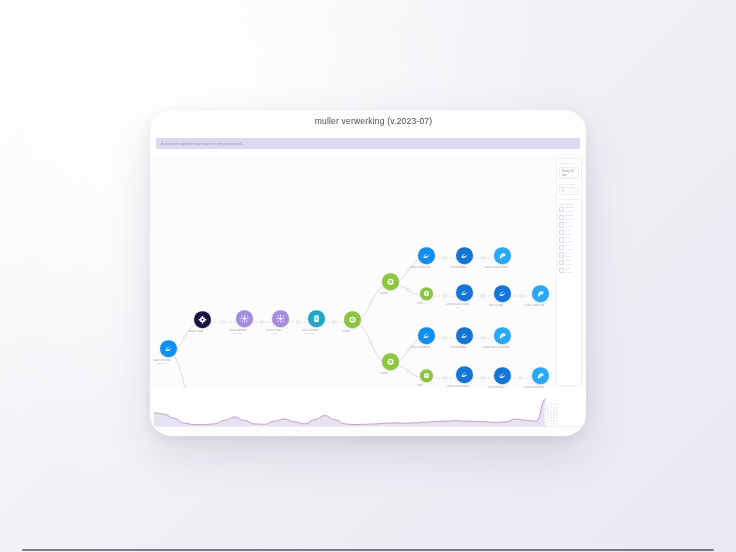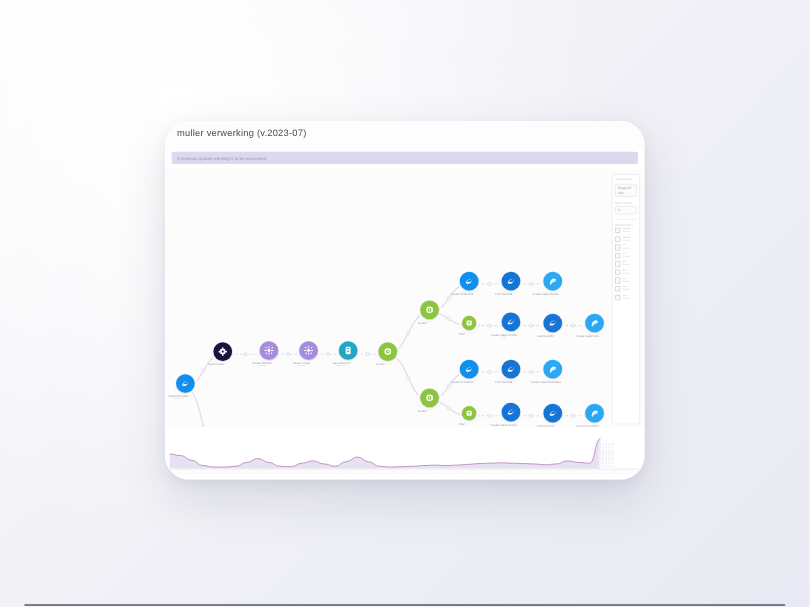--- a/index.html
+++ b/index.html
@@ -14,20 +14,21 @@
   
   .window{
     position:absolute;left:150px;top:110px;width:436px;height:326px;
     background:#ffffff;border-radius:22px;
     box-shadow:0 18px 44px rgba(80,80,120,.16),0 4px 12px rgba(80,80,120,.08);
     overflow:hidden;
   }
   .titlebar{
     height:26px;padding:6px 0 0 11px;box-sizing:border-box;
     background:#fdfdfe;
+    text-align:center;
   }
   .title-text{
     font-size:8.5px;color:#4a4a55;letter-spacing:.2px;white-space:nowrap;
   }
   .banner{
     margin:2px 6px 0 6px;height:11px;border-radius:2px;
     background:#ddd8ef;display:flex;align-items:center;padding:0 5px;box-sizing:border-box;
   }
   .banner-text{font-size:4px;color:#8d86ab;white-space:nowrap;opacity:.85;}
   .subnote{padding:5px 0 0 11px;}

